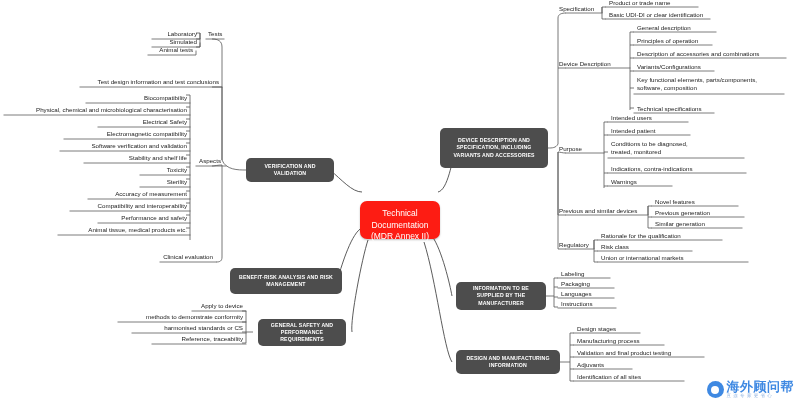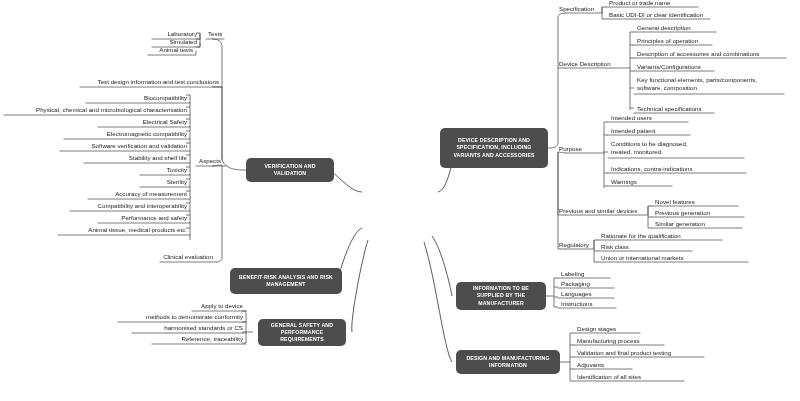--- a/index.html
+++ b/index.html
@@ -251,20 +251,26 @@
       <path d="M558,308 L616,308"></path>
 
       <path d="M574,333 L640,333"></path>
       <path d="M574,345 L664,345"></path>
       <path d="M574,357 L704,357"></path>
       <path d="M574,369 L632,369"></path>
       <path d="M574,381 L684,381"></path>
     </g>
   </svg>
 
+  <div class="root" style="left:360px;top:201px;width:80px;height:38px;">
+    
+    <span>Technical</span><br>
+    <span>Documentation</span><br>
+    <span>(MDR Annex II)</span>
+  </div>
 
   <div class="cat" style="left:246px;top:158px;width:88px;height:24px;">
     <span>VERIFICATION AND VALIDATION</span>
   </div>
 
   <div class="cat" style="left:230px;top:268px;width:112px;height:26px;">
     <span>BENEFIT-RISK ANALYSIS AND RISK MANAGEMENT</span>
   </div>
 
   <div class="cat" style="left:258px;top:319px;width:88px;height:27px;">
@@ -400,14 +406,21 @@
     <span>Design stages</span></div>
   <div class="leaf l" style="left:574px;top:337px;width:90px;">
     <span>Manufacturing process</span></div>
   <div class="leaf l" style="left:574px;top:349px;width:130px;">
     <span>Validation and final product testing</span></div>
   <div class="leaf l" style="left:574px;top:361px;width:58px;">
     <span>Adjuvants</span></div>
   <div class="leaf l" style="left:574px;top:373px;width:110px;">
     <span>Identification of all sites</span></div>
 
+  <div class="wm">
+    <div class="wm-mark"></div>
+    <div class="wm-txt">
+      <span class="wm-main">海外顾问帮</span>
+      <span class="wm-sub">直连专家更省心</span>
+    </div>
+  </div>
 
 </div>
 
 </body></html>

